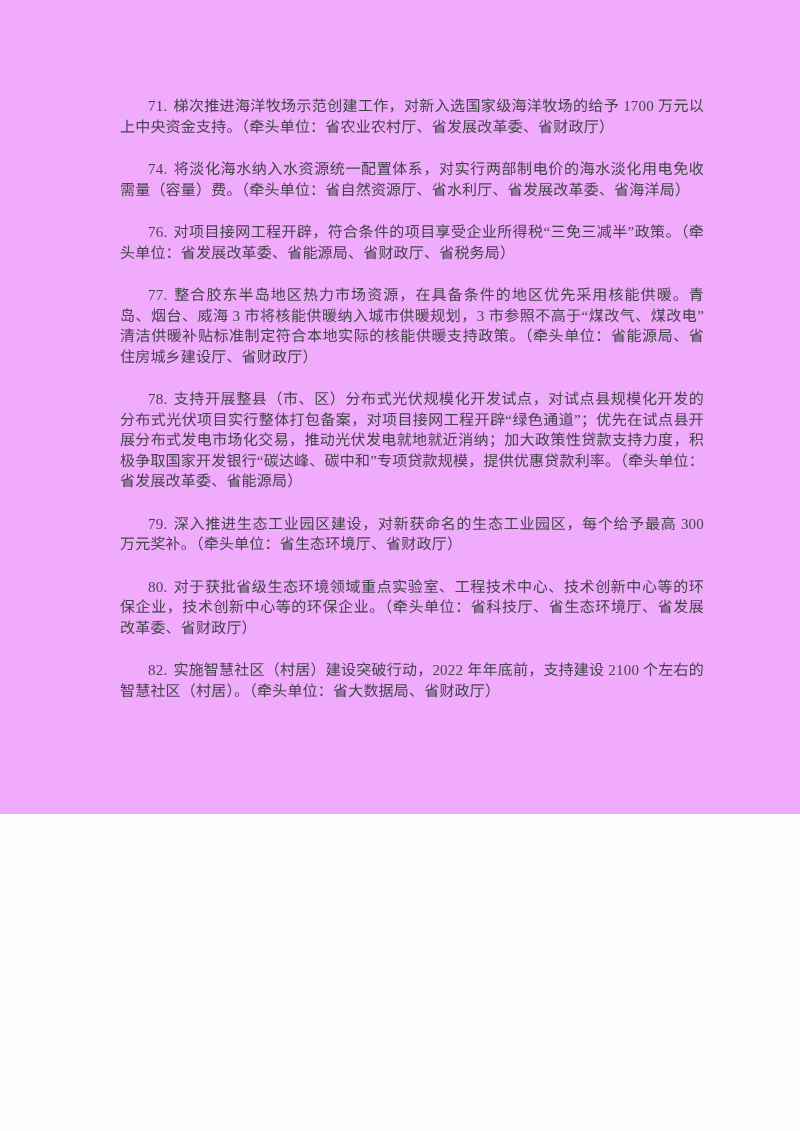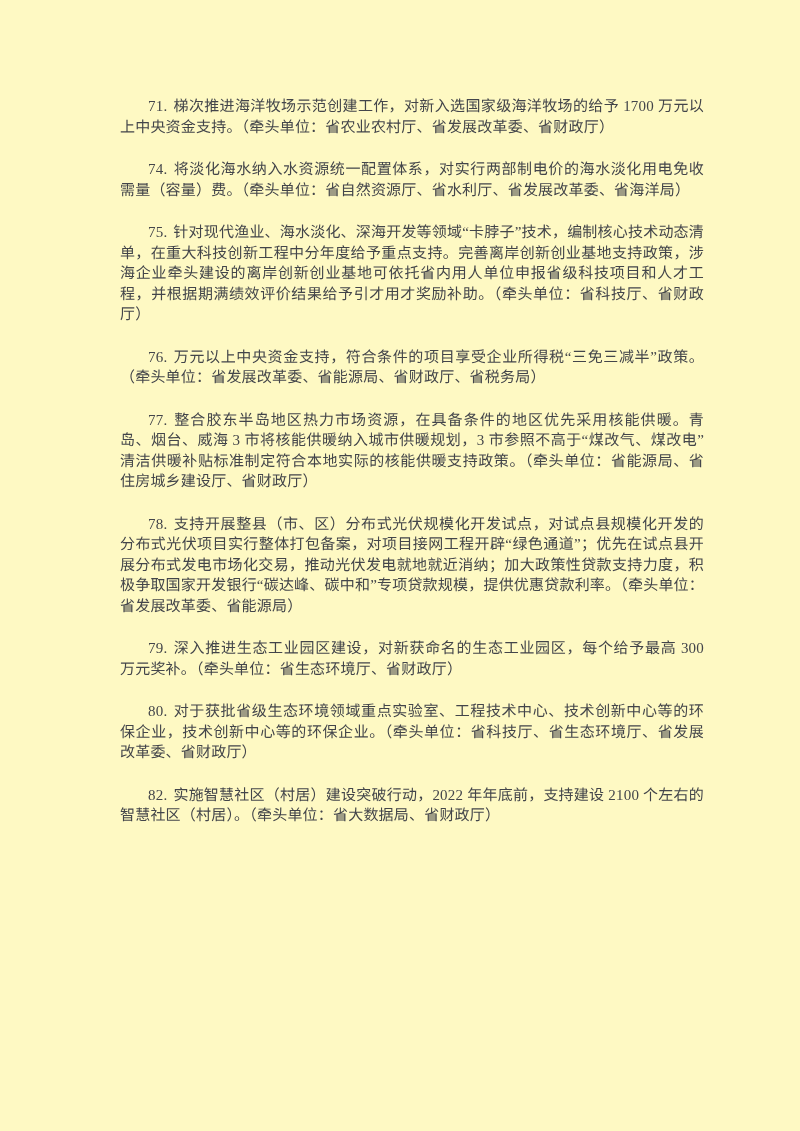--- a/index.html
+++ b/index.html
@@ -8,22 +8,22 @@
   }
   body {
     width: 800px;
     height: 1131px;
     background: #fcfcfa;
     overflow: hidden;
   }
   .page {
     position: relative;
     width: 800px;
-    height: 1131px;
-    background: #fef9c3;
+    height: 814px;
+    background: #f0abfc;
     overflow: hidden;
   }
   .doc-body {
     position: absolute;
     left: 120px;
     top: 96px;
     width: 584px;
     color: #43454a;
     font-family: "Liberation Serif", "DejaVu Serif", serif;
     font-size: 15px;
@@ -46,23 +46,22 @@
 <body>
 
 <div class="page">
   <div class="doc-body">
   <p class="para"><span class="num">71.</span><span class="body-text">梯次推进海洋牧场示范创建工作，对新入选国家级海洋牧场的给予 1700 万元以上中央资金支持。</span><span class="lead-unit">（牵头单位：省农业农村厅、省发展改革委、省财政厅）</span></p>
 
 
 
   <p class="para"><span class="num">74.</span><span class="body-text">将淡化海水纳入水资源统一配置体系，对实行两部制电价的海水淡化用电免收需量（容量）费。</span><span class="lead-unit">（牵头单位：省自然资源厅、省水利厅、省发展改革委、省海洋局）</span></p>
 
-  <p class="para"><span class="num">75.</span><span class="body-text">针对现代渔业、海水淡化、深海开发等领域“卡脖子”技术，编制核心技术动态清单，在重大科技创新工程中分年度给予重点支持。完善离岸创新创业基地支持政策，涉海企业牵头建设的离岸创新创业基地可依托省内用人单位申报省级科技项目和人才工程，并根据期满绩效评价结果给予引才用才奖励补助。</span><span class="lead-unit">（牵头单位：省科技厅、省财政厅）</span></p>
 
-  <p class="para"><span class="num">76.</span><span class="body-text">万元以上中央资金支持，符合条件的项目享受企业所得税“三免三减半”政策。</span><span class="lead-unit">（牵头单位：省发展改革委、省能源局、省财政厅、省税务局）</span></p>
+  <p class="para"><span class="num">76.</span><span class="body-text">对项目接网工程开辟，符合条件的项目享受企业所得税“三免三减半”政策。</span><span class="lead-unit">（牵头单位：省发展改革委、省能源局、省财政厅、省税务局）</span></p>
 
   <p class="para"><span class="num">77.</span><span class="body-text">整合胶东半岛地区热力市场资源，在具备条件的地区优先采用核能供暖。青岛、烟台、威海 3 市将核能供暖纳入城市供暖规划，3 市参照不高于“煤改气、煤改电”清洁供暖补贴标准制定符合本地实际的核能供暖支持政策。</span><span class="lead-unit">（牵头单位：省能源局、省住房城乡建设厅、省财政厅）</span></p>
 
   <p class="para"><span class="num">78.</span><span class="body-text">支持开展整县（市、区）分布式光伏规模化开发试点，对试点县规模化开发的分布式光伏项目实行整体打包备案，对项目接网工程开辟“绿色通道”；优先在试点县开展分布式发电市场化交易，推动光伏发电就地就近消纳；加大政策性贷款支持力度，积极争取国家开发银行“碳达峰、碳中和”专项贷款规模，提供优惠贷款利率。</span><span class="lead-unit">（牵头单位：省发展改革委、省能源局）</span></p>
 
   <p class="para"><span class="num">79.</span><span class="body-text">深入推进生态工业园区建设，对新获命名的生态工业园区，每个给予最高 300 万元奖补。</span><span class="lead-unit">（牵头单位：省生态环境厅、省财政厅）</span></p>
 
   <p class="para"><span class="num">80.</span><span class="body-text">对于获批省级生态环境领域重点实验室、工程技术中心、技术创新中心等的环保企业，技术创新中心等的环保企业。</span><span class="lead-unit">（牵头单位：省科技厅、省生态环境厅、省发展改革委、省财政厅）</span></p>
 
 

